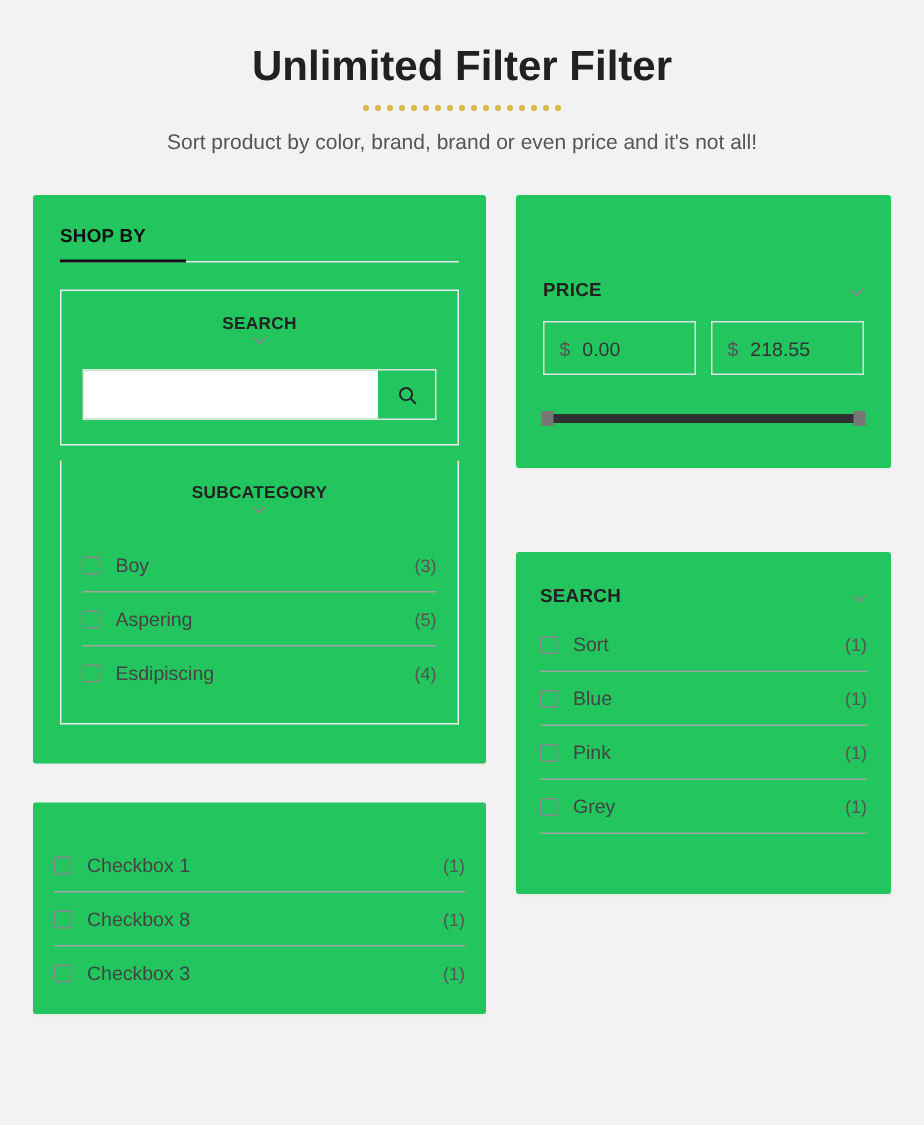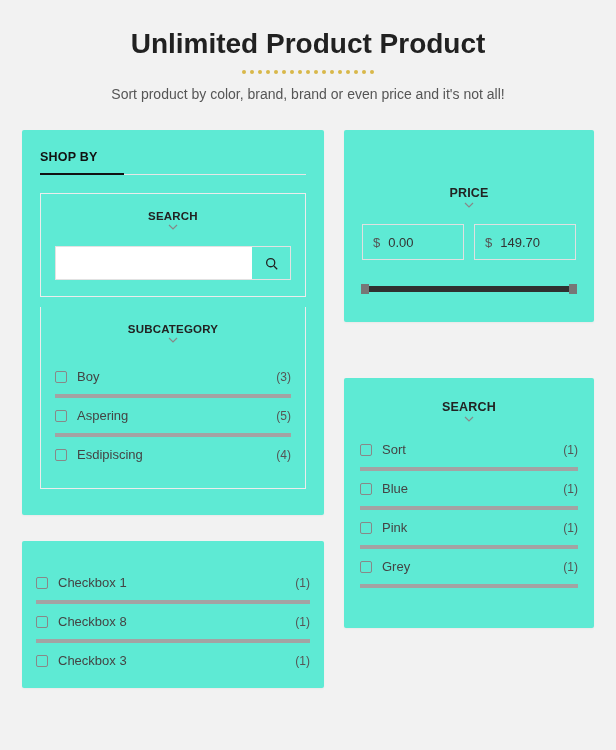--- a/index.html
+++ b/index.html
@@ -30,21 +30,21 @@
   }
   .subtitle {
     text-align: center;
     font-size: 14px;
     color: #555;
     margin-bottom: 28px;
   }
   .cols { display: flex; gap: 20px; }
   .col { flex: 1; display: flex; flex-direction: column; gap: 26px; }
   .card {
-    background: #5eead4;
+    background: #22c55e;
     border-radius: 2px;
     padding: 20px 18px 16px 18px;
     box-shadow: 0 1px 2px rgba(0,0,0,0.04);
   }
   .shopby-header {
     font-size: 12.5px;
     font-weight: 700;
     color: #111;
     letter-spacing: 0.2px;
     border-bottom: 1px solid #e6e6e6;
@@ -95,44 +95,43 @@
     width: 38px;
     display: flex; align-items: center; justify-content: center;
     color: #333;
     cursor: pointer;
   }
   .item-row {
     display: flex;
     align-items: center;
     justify-content: space-between;
     padding: 10px 0;
-    border-bottom: 4px solid #a3a3a3;
+    border-bottom: 1px solid #a3a3a3;
     font-size: 13px;
     color: #444;
   }
   .item-row:last-child { border-bottom: none; }
   .item-left { display: flex; align-items: center; gap: 10px; }
   .chk {
     width: 12px; height: 12px;
     border: 1.3px solid #888;
     border-radius: 2px;
     display: inline-block;
     flex-shrink: 0;
   }
   .count { font-size: 12px; color: #555; }
   .section-head {
     display: flex;
     justify-content: space-between;
-    align-items: center;
+    align-items: flex-end;
     font-size: 12.5px;
     font-weight: 700;
     color: #222;
     letter-spacing: 0.2px;
     margin-bottom: 14px;
-    flex-direction: column;
   }
   .card.no-head-gap { padding-top: 56px; } 
   .price-inputs { display: flex; gap: 10px; }
   .price-box {
     flex: 1;
     border: 1px solid #e0e0e0;
     height: 36px;
     display: flex;
     align-items: center;
     padding: 0 10px;
@@ -160,21 +159,21 @@
   .card.checkbox-card { padding: 24px 14px 10px 14px; }
   .card.color-card { padding: 22px 16px 12px 16px; }
   .color-card .section-head,
   .checkbox-card .section-head { margin-bottom: 8px; }
   .bottom-gap { height: 28px; }
 </style>
 </head>
 <body>
 
 <div class="page">
-  <h1 class="title">Unlimited Product Product</h1>
+  <h1 class="title">Unlimited Filter Filter</h1>
   <div class="dots">
     <span></span>
       <span></span>
       <span></span>
       <span></span>
       <span></span>
       <span></span>
       <span></span>
       <span></span>
       <span></span>
@@ -277,21 +276,21 @@
               <path d="M1 3 L5 7 L9 3" stroke="currentColor" stroke-width="1.2" fill="none"></path>
             </svg>
         </div>
         <div class="price-inputs">
           <div class="price-box">
             <span class="price-sym">$</span>
             <span class="price-val">0.00</span>
           </div>
           <div class="price-box">
             <span class="price-sym">$</span>
-            <span class="price-val">149.70</span>
+            <span class="price-val">218.55</span>
           </div>
         </div>
         <div class="slider">
           <div class="slider-handle left"></div>
           <div class="slider-handle right"></div>
         </div>
       </div>
 
       <div class="card color-card" style="margin-top:30px;">
         <div class="section-head">

